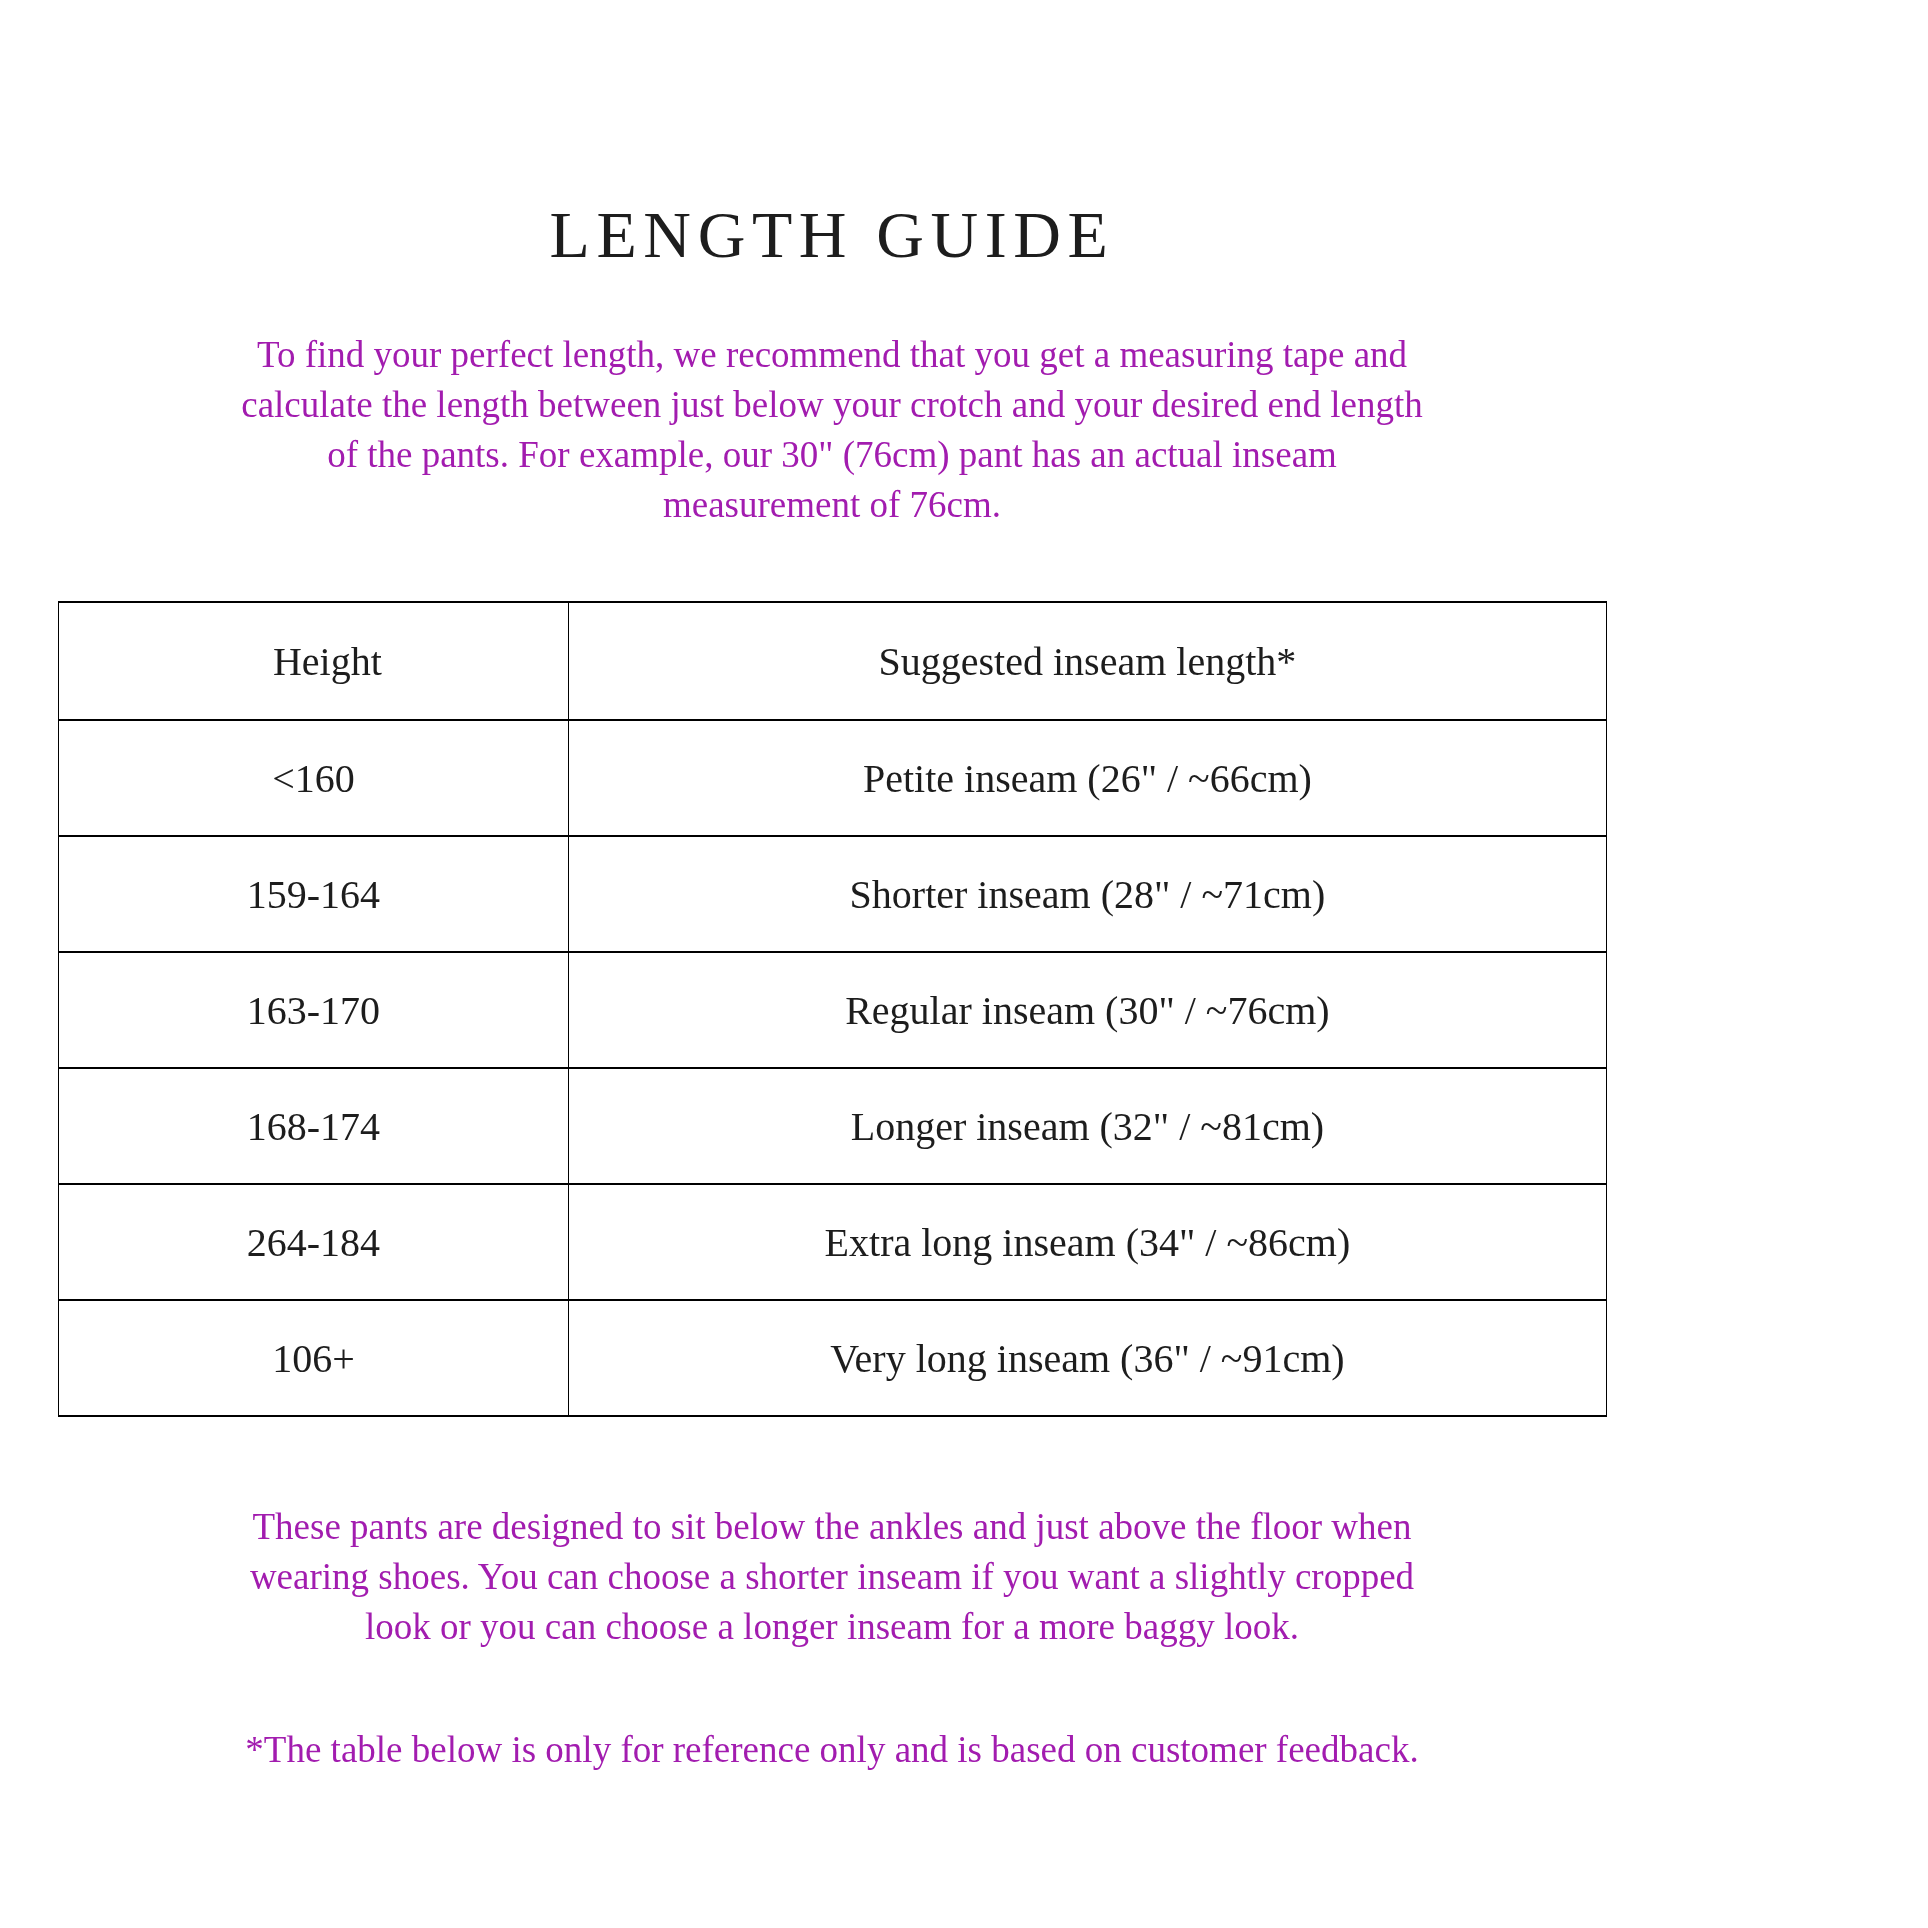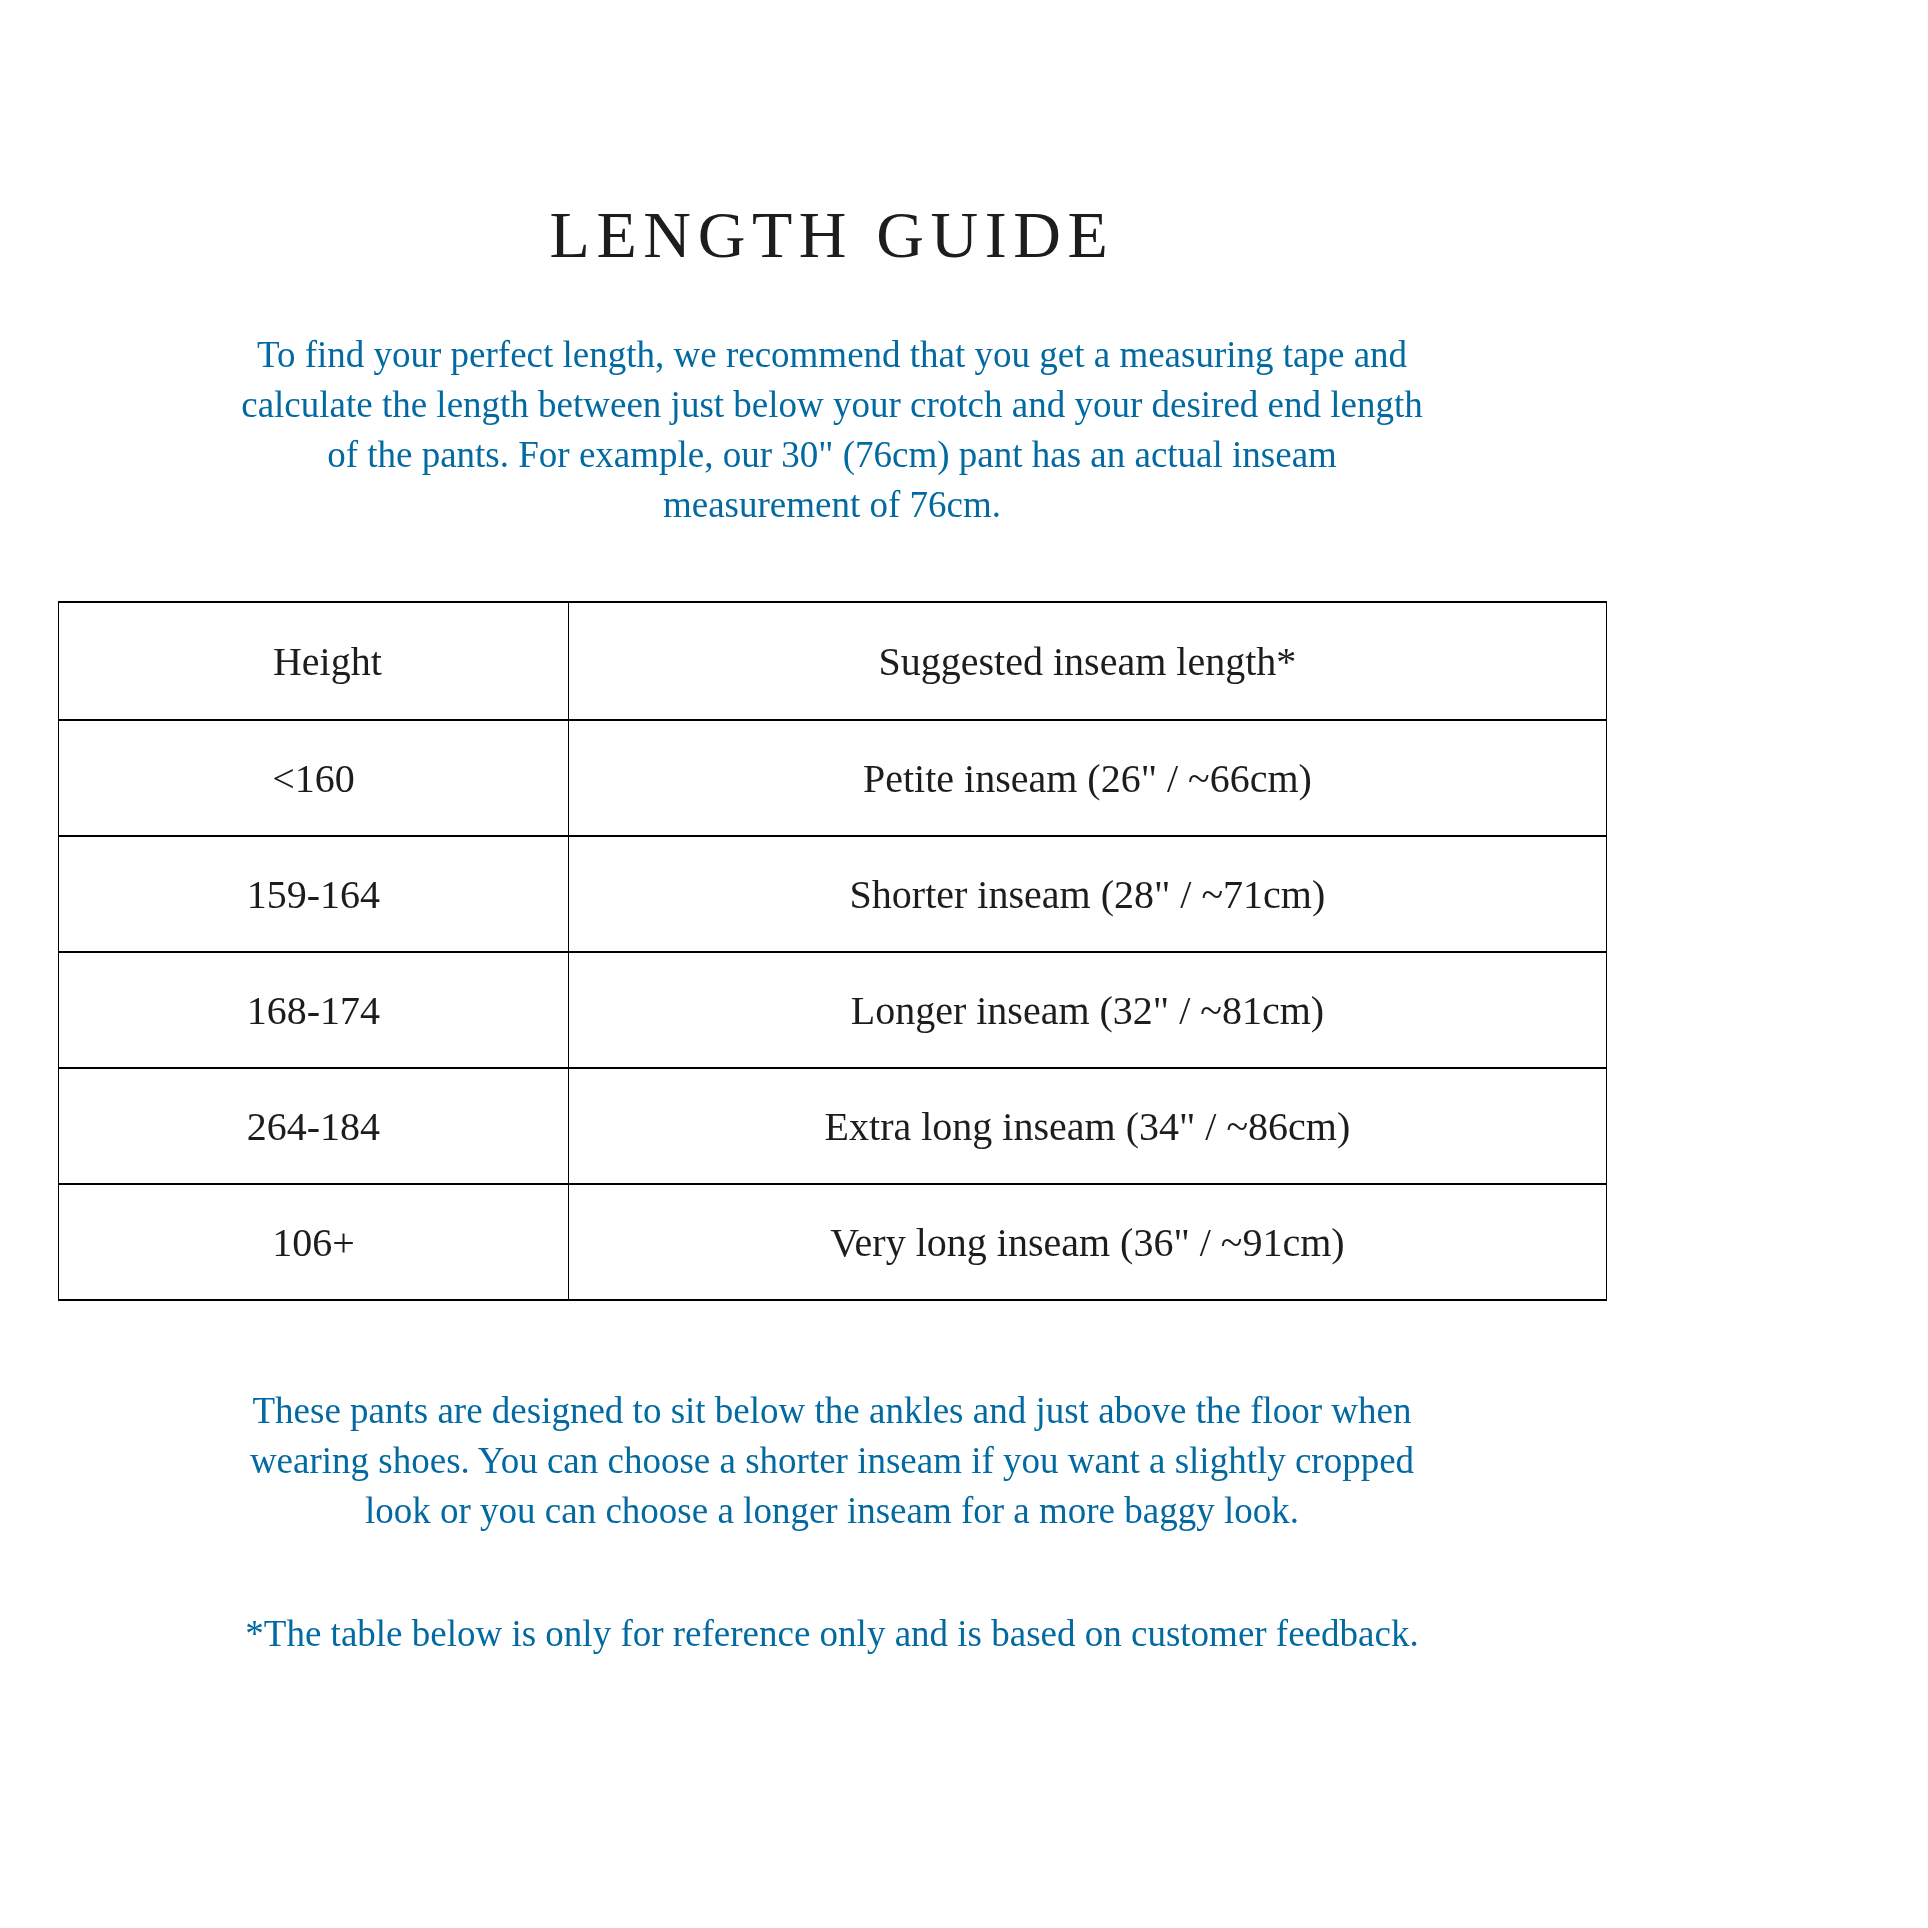--- a/index.html
+++ b/index.html
@@ -20,21 +20,21 @@
     font-weight: 300;
     letter-spacing: 6.6px;
     line-height: 70px;
     color: #1d1d1d;
   }
   .para {
     text-align: center;
     font-size: 37px;
     font-weight: 300;
     line-height: 50px;
-    color: #0369a1;
+    color: #a21caf;
   }
   .para .line { display: block; }
   .intro { margin-top: 60px; }
   .guide-table {
     width: 1549px;
     margin: 71px auto 0 auto;
     border-collapse: collapse;
     table-layout: fixed;
   }
   .guide-table th, .guide-table td {
@@ -77,20 +77,24 @@
     <tbody>
       <tr>
         <td>&lt;160</td>
         <td>Petite inseam (26" / ~66cm)</td>
       </tr>
       <tr>
         <td>159-164</td>
         <td>Shorter inseam (28" / ~71cm)</td>
       </tr>
       <tr>
+        <td>163-170</td>
+        <td>Regular inseam (30" / ~76cm)</td>
+      </tr>
+      <tr>
         <td>168-174</td>
         <td>Longer inseam (32" / ~81cm)</td>
       </tr>
       <tr>
         <td>264-184</td>
         <td>Extra long inseam (34" / ~86cm)</td>
       </tr>
       <tr>
         <td>106+</td>
         <td>Very long inseam (36" / ~91cm)</td>

